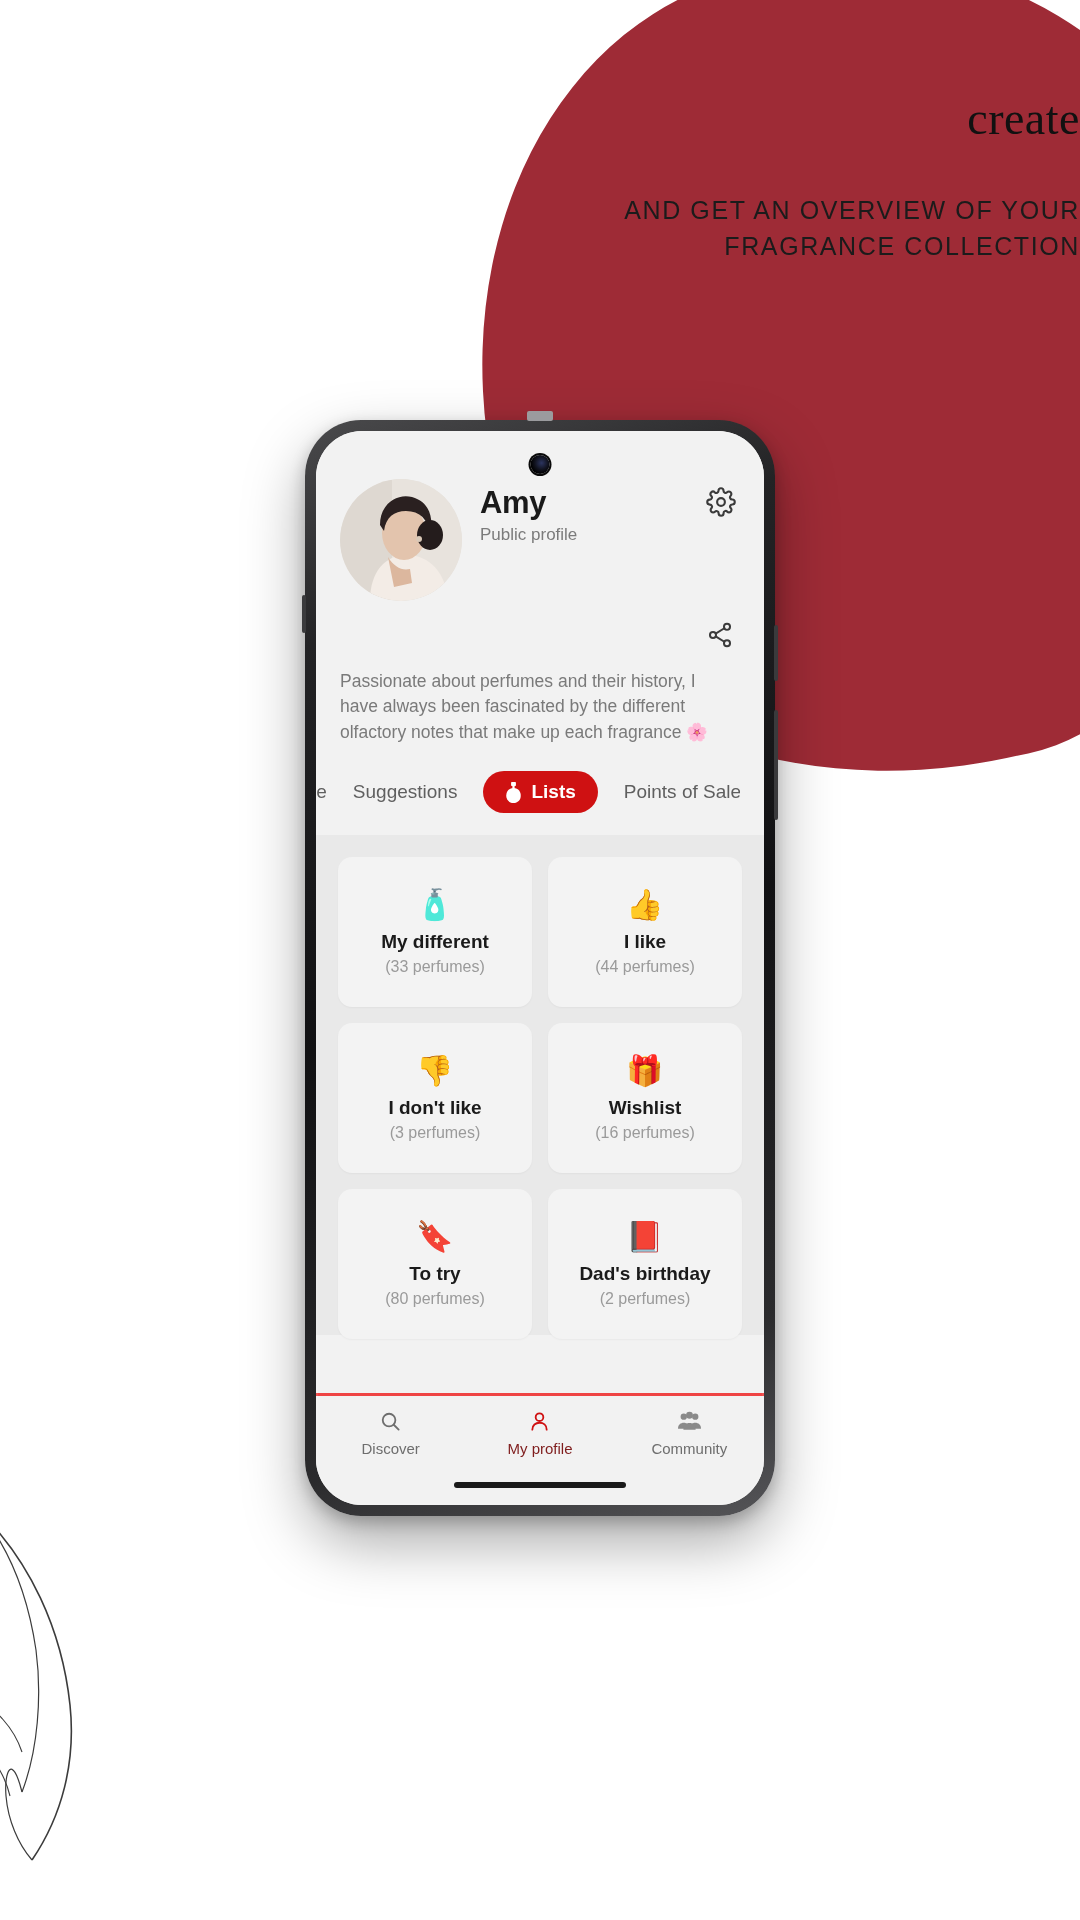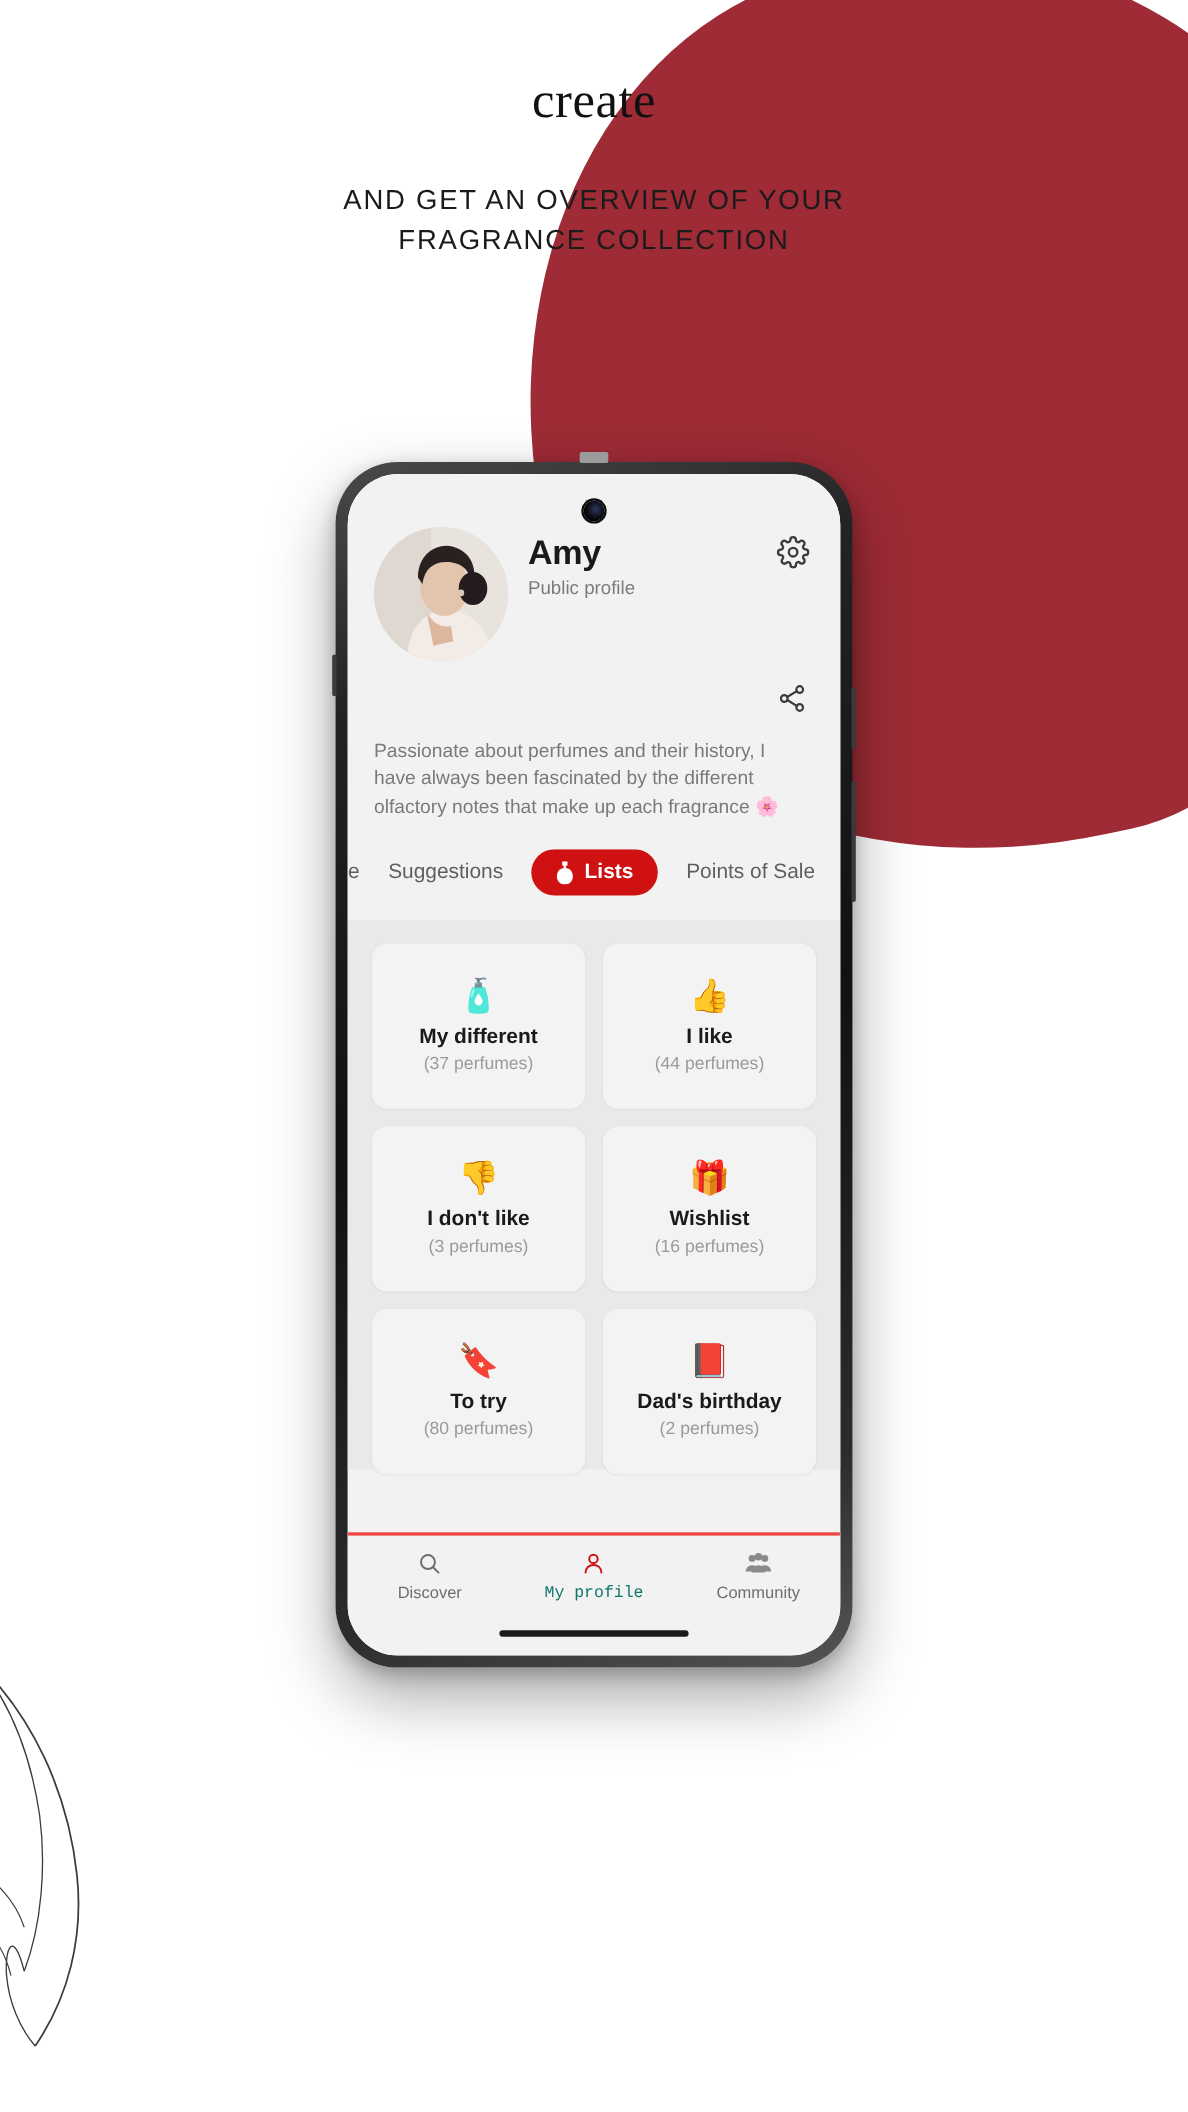--- a/index.html
+++ b/index.html
@@ -29,22 +29,22 @@
     width:170px; height:400px;
     z-index:1;
     opacity:.85;
   }
 
   
   .header {
     position:relative;
     z-index:3;
     width:100%;
-    text-align:center;
-    padding-top:68px;
+    text-align:right;
+    padding-top:96px;
   }
   .kicker {
     font-family:"Liberation Serif", serif;
     font-size:46px;
     line-height:1.0;
     color:#111;
     letter-spacing:.5px;
   }
   .title {
     margin-top:22px;
@@ -268,21 +268,21 @@
   .nav-item {
     flex:1;
     display:flex;
     flex-direction:column;
     align-items:center;
     gap:7px;
     cursor:pointer;
     color:#6e6e6e;
     font-size:15px;
   }
-  .nav-item.active { color:#0f766e;font-family:Liberation Mono, monospace; }
+  .nav-item.active { color:#7f1d1d; }
   .homebar {
     position:absolute;
     left:50%; bottom:17px;
     transform:translateX(-50%);
     width:172px; height:6px;
     border-radius:3px;
     background:#1a1a1a;
   }
 </style>
 </head>
@@ -381,21 +381,21 @@
           <div class="tab">Points of Sale</div>
         </div>
       </div>
 
       <div class="lists-area">
         <div class="grid">
 
           <div class="card">
             <div class="card-emoji">🧴</div>
             <div class="card-title">My different</div>
-            <div class="card-count">(37 perfumes)</div>
+            <div class="card-count">(33 perfumes)</div>
           </div>
 
           <div class="card">
             <div class="card-emoji">👍</div>
             <div class="card-title">I like</div>
             <div class="card-count">(44 perfumes)</div>
           </div>
 
           <div class="card">
             <div class="card-emoji">👎</div>

